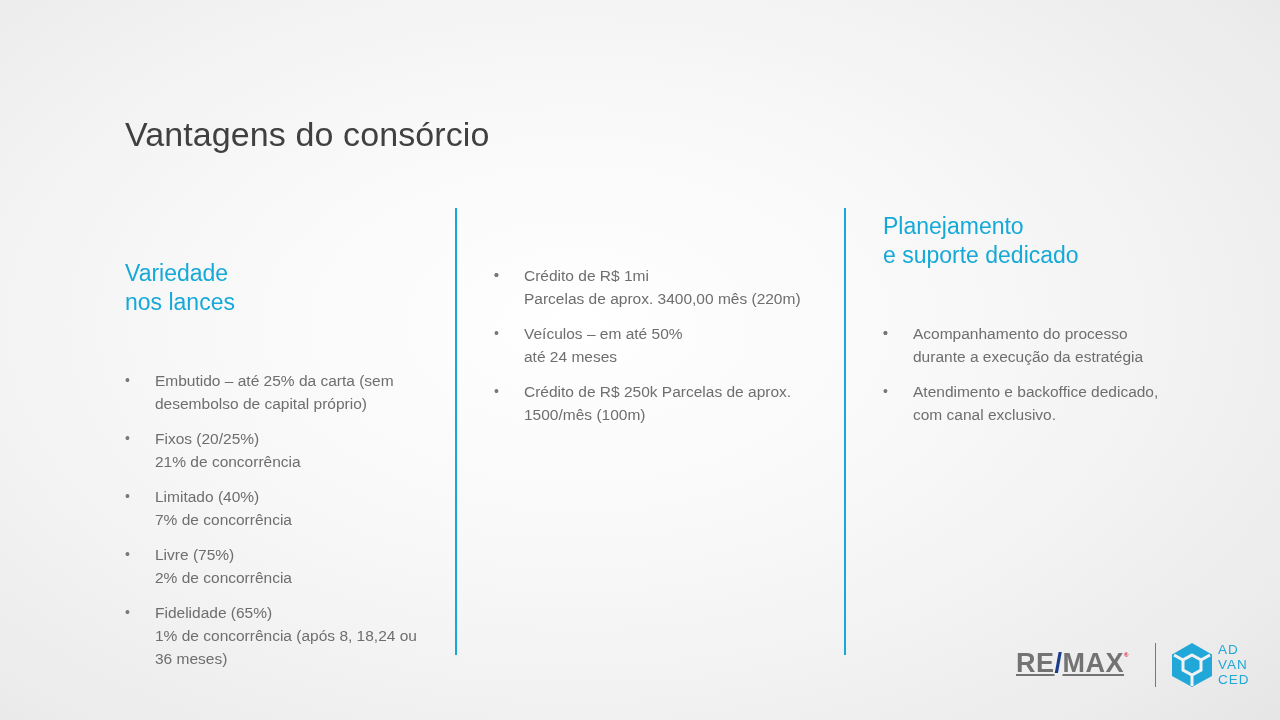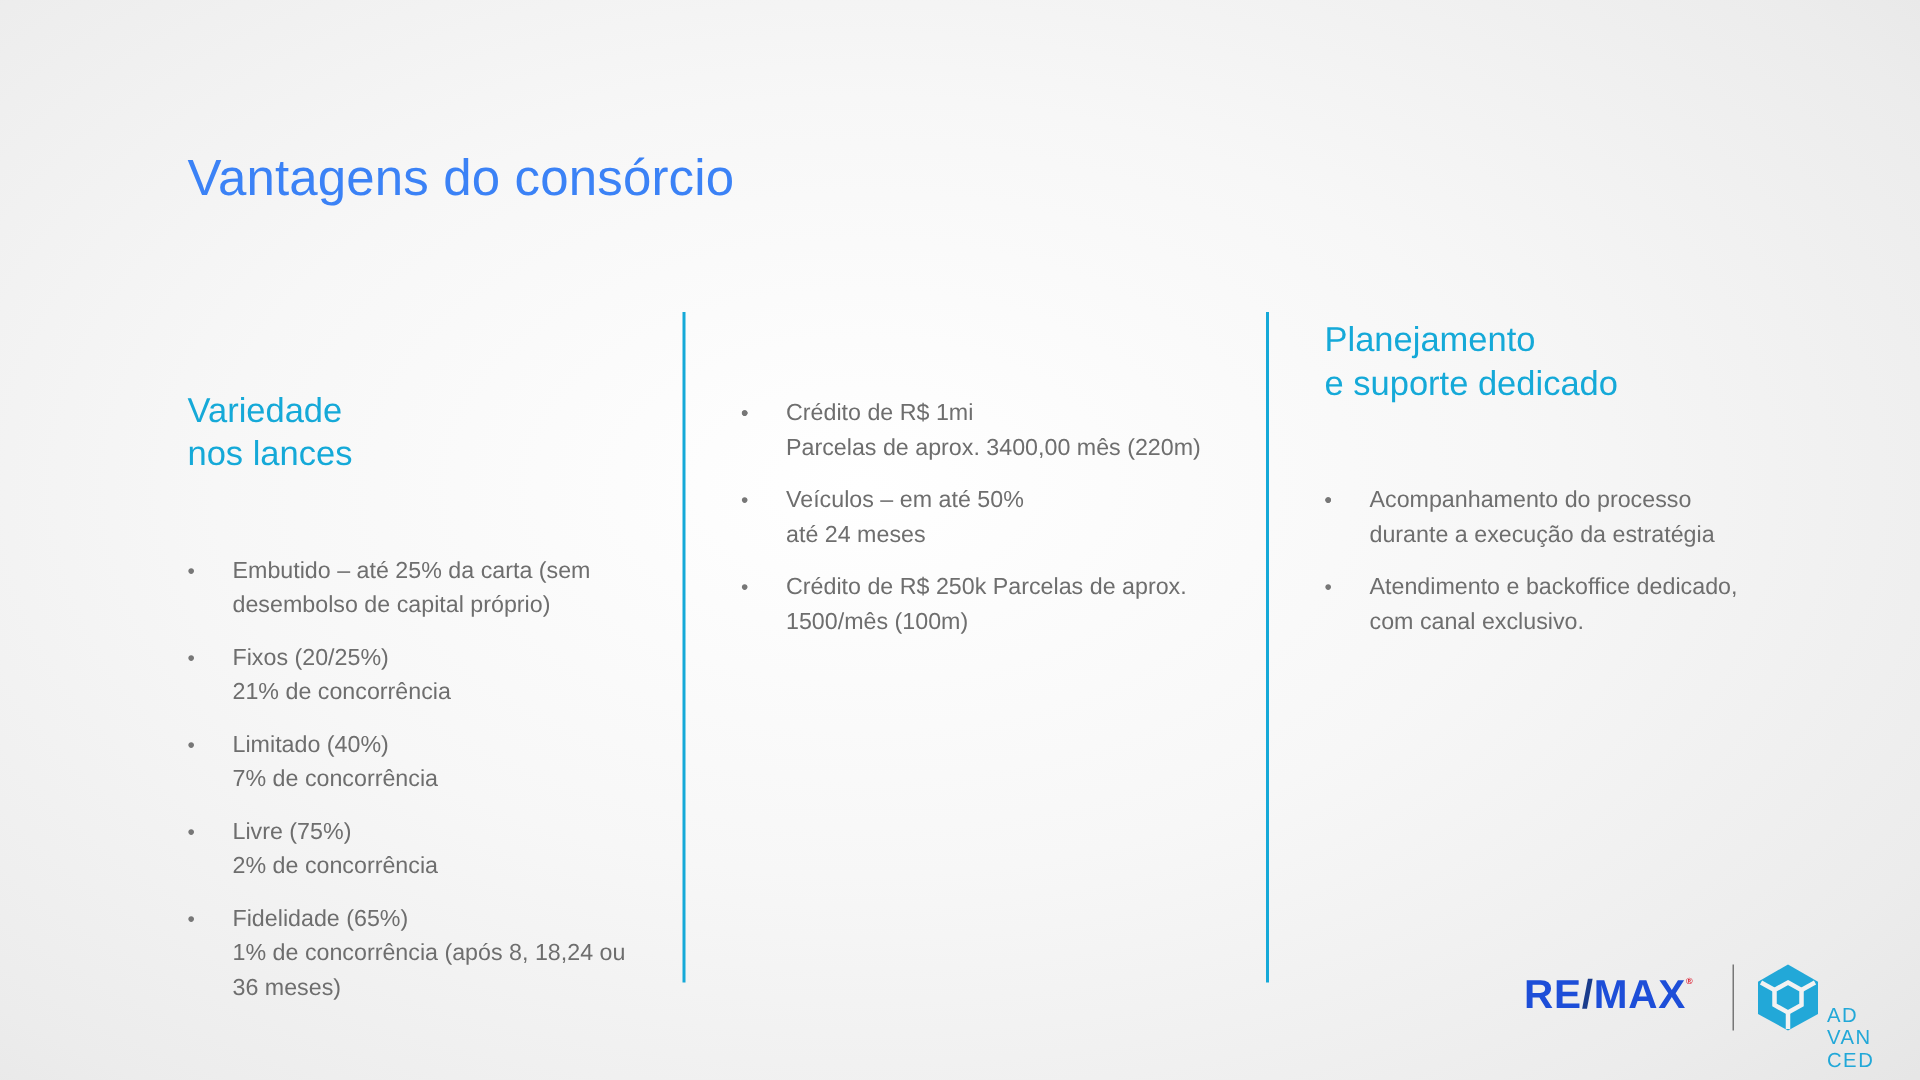--- a/index.html
+++ b/index.html
@@ -5,22 +5,22 @@
     * { margin: 0; padding: 0; box-sizing: border-box; }
     html, body { width: 1280px; height: 720px; overflow: hidden; }
     body {
       font-family: "Liberation Sans", "DejaVu Sans", sans-serif;
       background: radial-gradient(ellipse 75% 80% at 45% 45%, #ffffff 0%, #f7f7f7 45%, #ececec 85%, #e6e6e6 100%);
       position: relative;
       color: #6b6b6b;
     }
     .slide { position: absolute; inset: 0; }
     .title {
-      position: absolute; left: 125px; top: 100px;
-      font-size: 34px; color: #3b82f6; font-weight: normal; letter-spacing: 0.1px;
+      position: absolute; left: 125px; top: 115px;
+      font-size: 34px; color: #404040; font-weight: normal; letter-spacing: 0.1px;
     }
     .column { position: absolute; top: 212px; }
     .col-1 { left: 125px; width: 305px; margin-top: 47px; }
     .col-2 { left: 494px; width: 330px; }
     .col-3 { left: 883px; width: 300px; }
     .col-heading {
       font-size: 23px; line-height: 29px; color: #15a9d8; font-weight: normal;
       white-space: pre-line;
     }
     .bullets { list-style: none; margin-top: 52px; }
@@ -35,28 +35,28 @@
     .divider {
       position: absolute; width: 2px; background: #15a9d8; top: 208px; height: 447px;
     }
     .divider-1 { left: 455px; }
     .divider-2 { left: 844px; }
     .logo-area { position: absolute; left: 1014px; top: 640px; width: 250px; height: 50px; }
     .remax {
       position: absolute; left: 2px; top: 8px; font-size: 27px; font-weight: bold;
       letter-spacing: 0.5px; font-family: "Liberation Sans", sans-serif;
     }
-    .remax .red { color: #1d4ed8; }
+    .remax .red { color: #737373; text-decoration: underline; }
     .remax .blue { color: #1a3c8c; }
     .remax sup { font-size: 6px; color: #dc1c2e; vertical-align: top; position: relative; top: 4px; }
     .logo-sep { position: absolute; left: 141px; top: 3px; width: 1px; height: 44px; background: #777; }
     .advanced-icon { position: absolute; left: 156px; top: 2px; width: 44px; height: 46px; }
     .advanced-text {
       position: absolute; left: 204px; top: 2px; font-size: 13.5px; line-height: 15px;
-      color: #22a8d8; letter-spacing: 1px; font-family: "Liberation Sans", sans-serif; margin-top: 27px;
+      color: #22a8d8; letter-spacing: 1px; font-family: "Liberation Sans", sans-serif;
     }
     .advanced-text span { display: block; }
   </style>
 </head>
 <body>
 
 <div class="slide">
 
   <h1 class="title">Vantagens do consórcio</h1>
 

